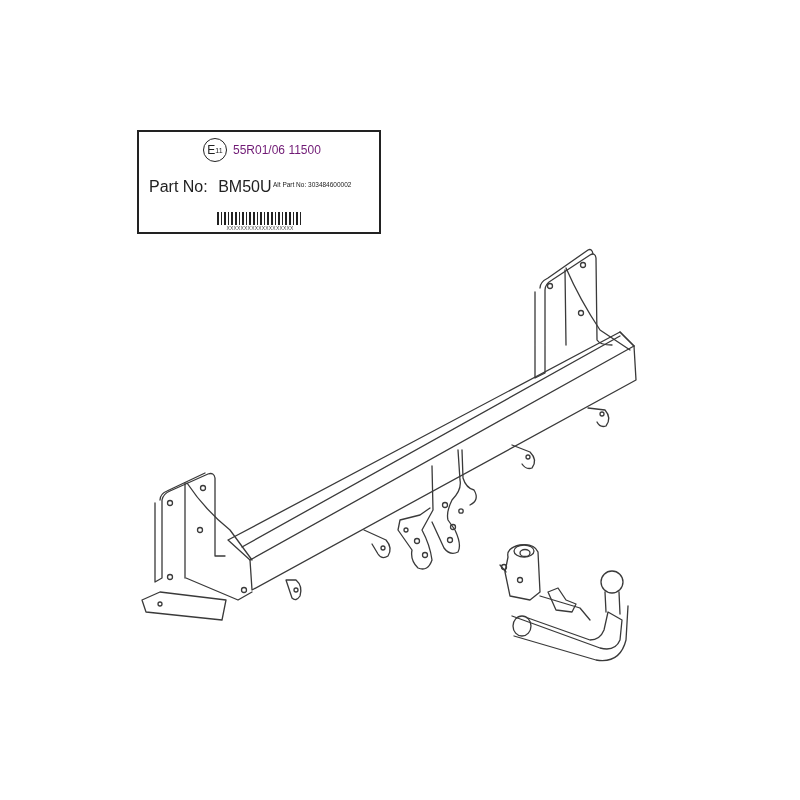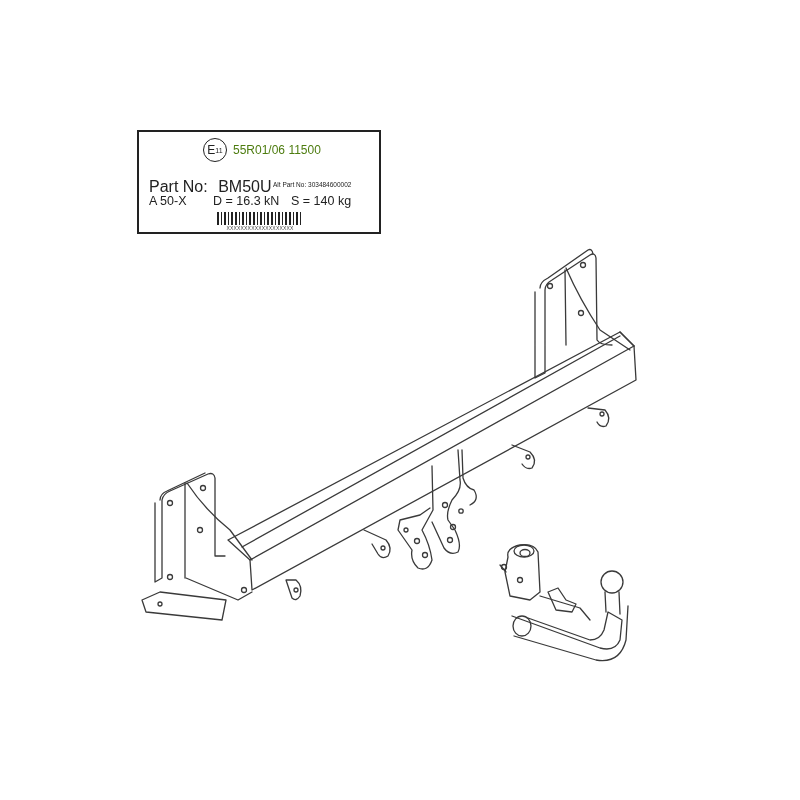--- a/index.html
+++ b/index.html
@@ -1,21 +1,21 @@
 <!DOCTYPE html>
 <html><head>
 <meta charset="utf-8">
 <style>
   html,body{margin:0;padding:0;background:#fff;}
   body{width:800px;height:800px;position:relative;overflow:hidden;font-family:"Liberation Sans",sans-serif;}
   .label{position:absolute;left:137px;top:130px;width:244px;height:104px;border:2px solid #222;box-sizing:border-box;background:#fff;}
   .row1{position:absolute;left:64px;top:6px;display:flex;align-items:center;gap:6px;}
   .emark{width:22px;height:22px;border:1.3px solid #222;border-radius:50%;display:flex;align-items:center;justify-content:center;font-size:12px;color:#222;}
   .emark sub{font-size:7px;}
-  .approval{font-size:12px;color:#4d7c0f;}
+  .approval{font-size:12px;color:#701a75;}
   .partline{position:absolute;left:10px;top:46px;font-size:16px;color:#222;}
   .altpart{position:absolute;left:134px;top:49px;font-size:6.5px;color:#222;}
   .specs{position:absolute;left:10px;top:62px;font-size:12.5px;color:#222;display:flex;gap:0;}
   .specs span{display:inline-block;}
   .barcode{position:absolute;left:78px;top:80px;width:86px;height:13px;background:repeating-linear-gradient(90deg,#222 0 1.6px,#fff 1.6px 3.6px);}
   .barcode-text{position:absolute;left:78px;top:93px;width:86px;font-size:5px;color:#444;text-align:center;letter-spacing:0.2px;}
   svg.drawing{position:absolute;left:0;top:0;}
 </style>
 </head>
 <body>
@@ -26,25 +26,20 @@
       <span>E</span>
         <sub>11</sub>
     </div>
     <span class="approval">55R01/06 11500</span>
   </div>
   <div class="partline">
     <span>Part No:</span>
     <span style="margin-left:6px">BM50U</span>
   </div>
   <div class="altpart">Alt Part No: 303484600002</div>
-  <div class="specs">
-    <span style="width:64px">A 50-X</span>
-    <span style="width:78px">D = 16.3 kN</span>
-    <span>S = 140 kg</span>
-  </div>
   <div class="barcode"></div>
   <div class="barcode-text">XXXXXXXXXXXXXXXXXXX</div>
 </div>
 
 <svg class="drawing" width="800" height="800" viewBox="0 0 800 800" fill="none" stroke="#3a3a3a" stroke-width="1.3" stroke-linejoin="round" stroke-linecap="round">
 
   <g>
     <path d="M535 292 L535 378 L545 373 L545 290 Q545 284 552 280 L590 255 Q595 252 596 258 L597 340 Q600 345 612 345"></path>
     <path d="M540 288 Q540 282 548 278 L588 250 Q592 248 593 254"></path>
     <path d="M565 270 L566 345"></path>

